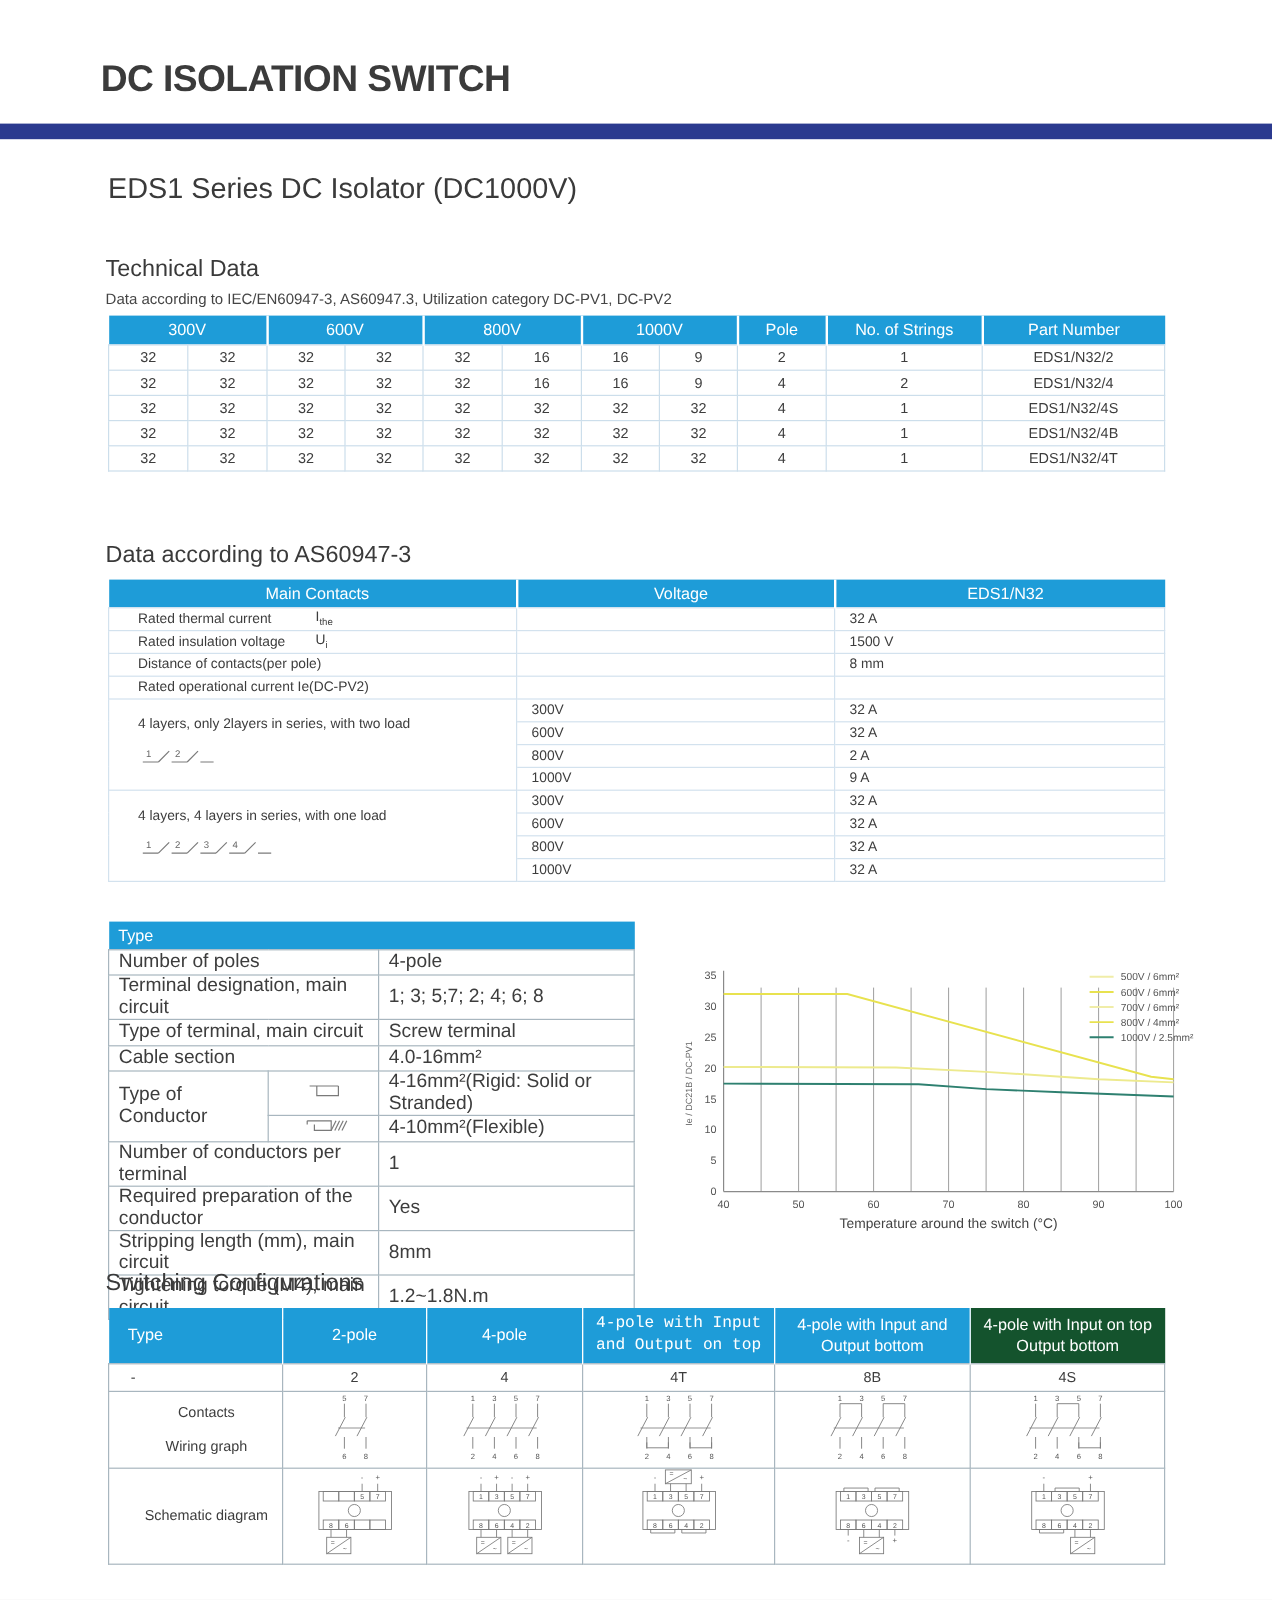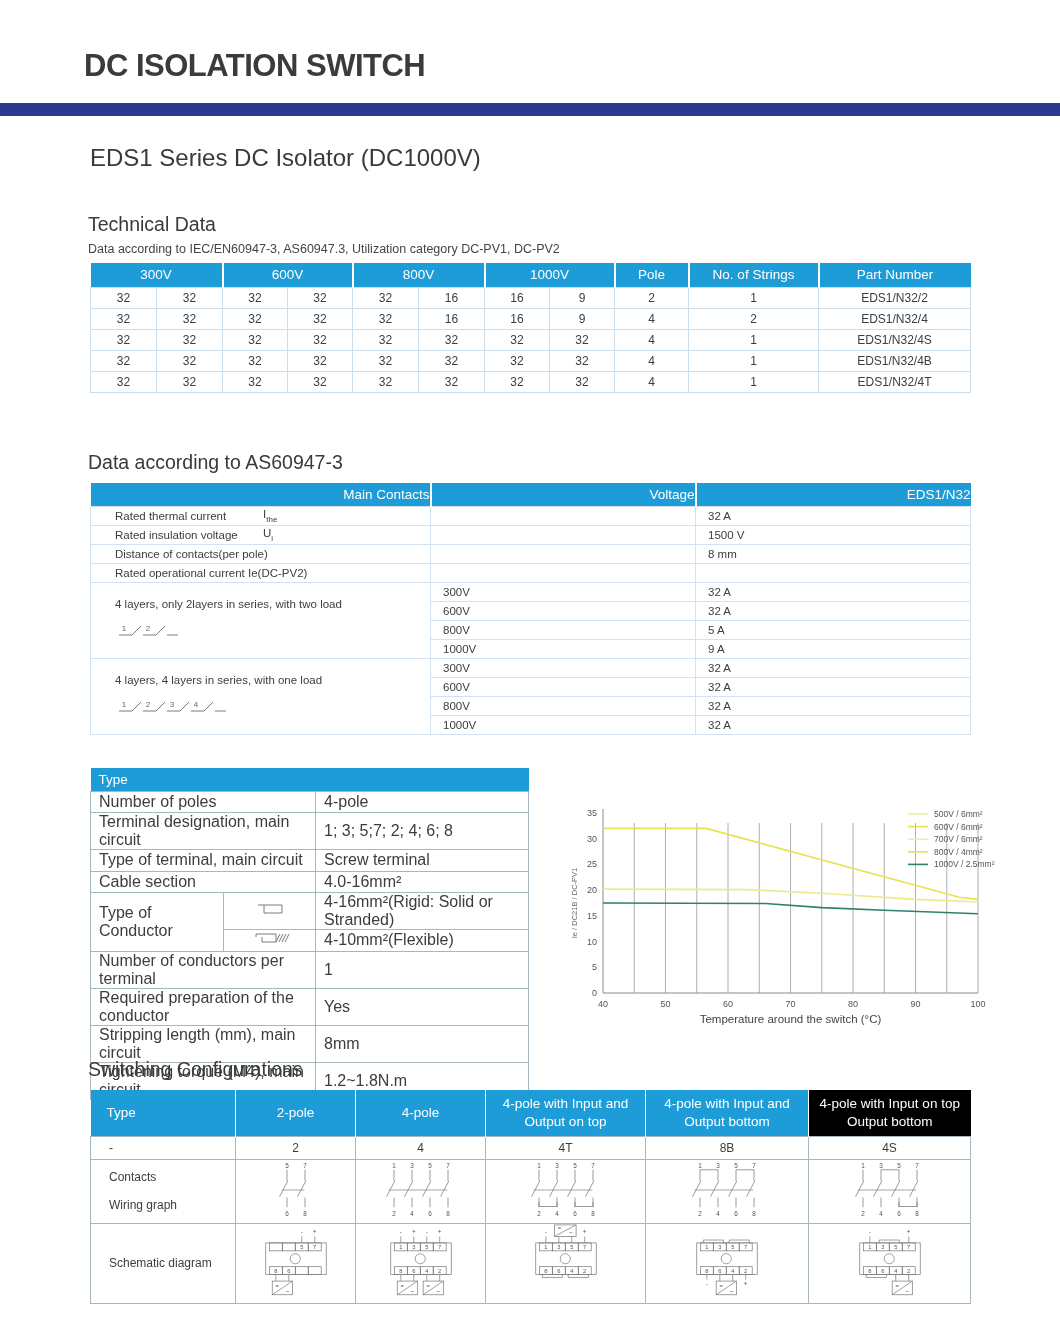--- a/index.html
+++ b/index.html
@@ -17,21 +17,21 @@
   .tbl{position:absolute}
   th.blue{background:#1e9cd8;color:#fff;font-weight:400}
   
   #tech-table{left:90px;top:263px;width:880px}
   #tech-table th{height:24px;font-size:13.5px;border-right:2px solid #fff}
   #tech-table th:last-child{border-right:none}
   #tech-table td{border:1px solid #ccdeeb;text-align:center;font-size:12px;height:21px;color:#3d3d3d}
   #tech-table tr.pvrow td{font-size:11.5px;color:#4a4a4a}
   
   #as-table{left:90px;top:483px;width:880px}
-  #as-table th{height:23px;font-size:13.5px;text-align:right;padding-left:9px;border-right:2px solid #fff}
+  #as-table th{height:23px;font-size:13.5px;text-align:center;padding-left:9px;border-right:2px solid #fff}
   #as-table th:last-child{border-right:none}
   #as-table td{border:1px solid #d3e2ee;font-size:11.5px;height:19px;color:#3d3d3d;padding-left:24px}
   #as-table td.vcell,#as-table td.acell{padding-left:12px}
   .lcell{position:relative}
   .lcell .sym{position:absolute;left:172px;top:50%;transform:translateY(-50%);font-size:11.5px}
   .lcell sub,.gcell sub{font-size:8px}
   .gcell{vertical-align:middle}
   .gcell .glabel{font-size:11.5px;margin-bottom:12px}
   
   #type-table{left:90px;top:768px;width:438px}
@@ -40,21 +40,21 @@
   #type-table td.ticon{text-align:center;padding-left:0}
   
   #sw-table{left:90px;top:1090px;width:880px}
   #sw-table th{height:46px;font-size:13.5px;border-right:1px solid #fff;line-height:1.3;padding:0 6px}
   #sw-table th:first-child{text-align:left;padding-left:16px}
   #sw-table th:last-child{border-right:none}
   #sw-table td{border:1px solid #a8b6bf;text-align:center;font-size:12px;color:#3d3d3d;vertical-align:middle}
   #sw-table tr.coderow td{height:23px}
   #sw-table tr.contactsrow td{height:62px}
   #sw-table tr.schemrow td{height:79px}
-  #sw-table td.swlbl{text-align:left;padding-left:18px;font-size:12px}
+  #sw-table td.swlbl{text-align:center;padding-left:18px;font-size:12px}
   #sw-table td.swlbl .l1{margin-bottom:14px}
   
   #chart{position:absolute;left:550px;top:778px;width:475px;height:255px}
 </style>
 </head>
 <body>
 
 <div class="page">
   <div class="h1">DC ISOLATION SWITCH</div>
   <div class="navy-bar" style="background: rgb(43, 58, 143);"></div>
@@ -199,21 +199,21 @@
             </svg></td>
           <td class="vcell">300V</td>
           <td class="acell">32 A</td>
         </tr>
         <tr>
           <td class="vcell">600V</td>
           <td class="acell">32 A</td>
         </tr>
         <tr>
           <td class="vcell">800V</td>
-          <td class="acell">5 A</td>
+          <td class="acell">2 A</td>
         </tr>
         <tr>
           <td class="vcell">1000V</td>
           <td class="acell">9 A</td>
         </tr>
         <tr>
           <td class="gcell" rowspan="4"><div class="glabel">4 layers, 4 layers in series, with one load</div><svg width="114" height="18" viewBox="0 0 114 18">
               <text x="9" y="9" font-size="8" fill="#666" text-anchor="middle" font-family="Liberation Sans,sans-serif">1</text>
               <line x1="4" y1="13" x2="17" y2="13" stroke="#7a7a7a" stroke-width="1"></line>
               <line x1="17" y1="13" x2="26" y2="4" stroke="#7a7a7a" stroke-width="1"></line>
@@ -362,23 +362,23 @@
         <col style="width:130px">
         <col style="width:160px">
         <col style="width:163px">
         <col style="width:162px">
       </colgroup>
       <tbody>
         <tr>
           <th class="blue" style="background: rgb(30, 156, 216);">Type</th>
           <th class="blue" style="background: rgb(30, 156, 216);">2-pole</th>
           <th class="blue" style="background: rgb(30, 156, 216);">4-pole</th>
-          <th class="blue" style="background: rgb(30, 156, 216);">4-pole with Input and Output on top</th>
+          <th class="blue" style="background: rgb(30, 156, 216); font-family: Liberation Mono, monospace;">4-pole with Input and Output on top</th>
           <th class="blue" style="background: rgb(30, 156, 216);">4-pole with Input and Output bottom</th>
-          <th class="blue" style="background: #000000;">4-pole with Input on top Output bottom</th>
+          <th class="blue" style="background: #14532d;">4-pole with Input on top Output bottom</th>
         </tr>
         <tr class="coderow">
           <td style="text-align:left;padding-left:18px">-</td>
           <td>2</td>
           <td>4</td>
           <td>4T</td>
           <td>8B</td>
           <td>4S</td>
         </tr>
         <tr class="contactsrow">

